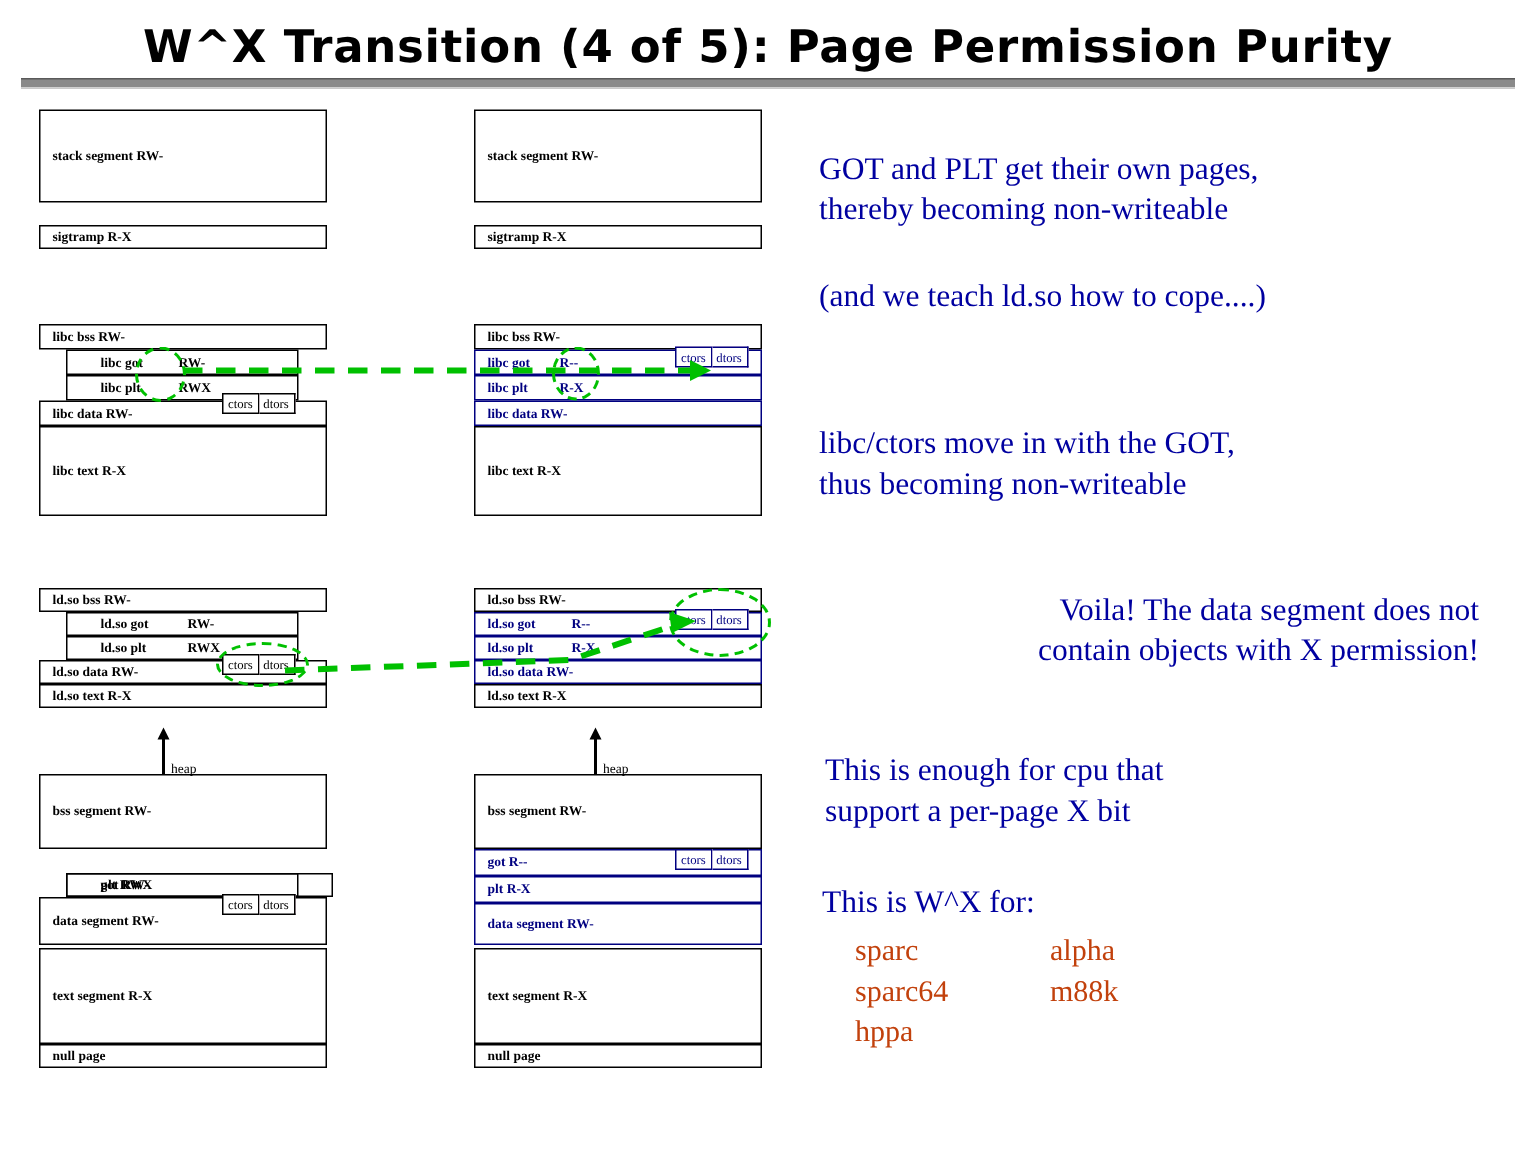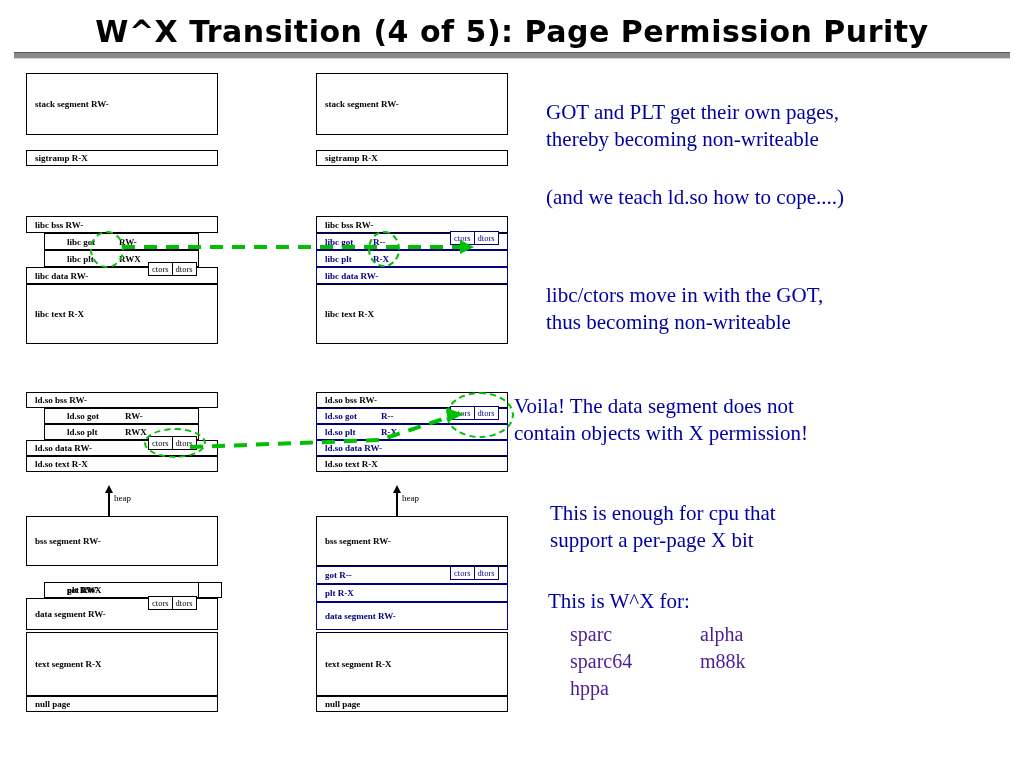--- a/index.html
+++ b/index.html
@@ -63,20 +63,21 @@
   .blue { border-color: #000080 !important; color: #000080 !important; }
   .blue .lbl { color: #000080; }
 
   
   .freetext {
     position: absolute;
     font-size: 9px;
     color: #000;
     white-space: nowrap;
     line-height: 1;
+    margin-top: 14px;
   }
 
   
   .cd {
     position: absolute;
     display: flex;
     box-sizing: border-box;
     background: #f9a8d4;
     z-index: 6;
   }
@@ -123,21 +124,21 @@
   .prose {
     position: absolute;
     color: #0000a0;
     font-family: "Liberation Serif", serif;
     font-size: 21px;
     line-height: 27px;
     white-space: pre-line;
   }
   .archcol {
     position: absolute;
-    color: #4c1d95;
+    color: #c2410c;
     font-family: "Liberation Serif", serif;
     font-size: 20px;
     line-height: 27px;
     white-space: pre-line;
   }
   svg.overlay {
     position: absolute;
     left: 0; top: 0;
     width: 1024px; height: 768px;
     pointer-events: none;
@@ -320,21 +321,21 @@
   </g>
   <polygon points="460,240 474,247 460,254" fill="#00c000"></polygon>
   <polygon points="446,408 464,414 448,422" fill="#00c000"></polygon>
 </svg>
 
 <div class="prose" style="left:546px; top:99px; width:420px;">GOT and PLT get their own pages,
 thereby becoming non-writeable</div>
 <div class="prose" style="left:546px; top:184px; width:420px;">(and we teach ld.so how to cope....)</div>
 <div class="prose" style="left:546px; top:282px; width:420px;">libc/ctors move in with the GOT,
 thus becoming non-writeable</div>
-<div class="prose" style="left:514px; top:393px; width:420px;">Voila!  The data segment does not
+<div class="prose" style="left:566px; top:393px; width:420px;text-align:right;">Voila!  The data segment does not
  contain objects with X permission!</div>
 <div class="prose" style="left:550px; top:500px; width:420px;">This is enough for cpu that
  support a per-page X bit</div>
 <div class="prose" style="left:548px; top:588px; width:420px;">This is W^X for:</div>
 
 <div class="archcol" style="left:570px; top:621px;">sparc
 sparc64
 hppa</div>
 <div class="archcol" style="left:700px; top:621px;">alpha
 m88k</div>

